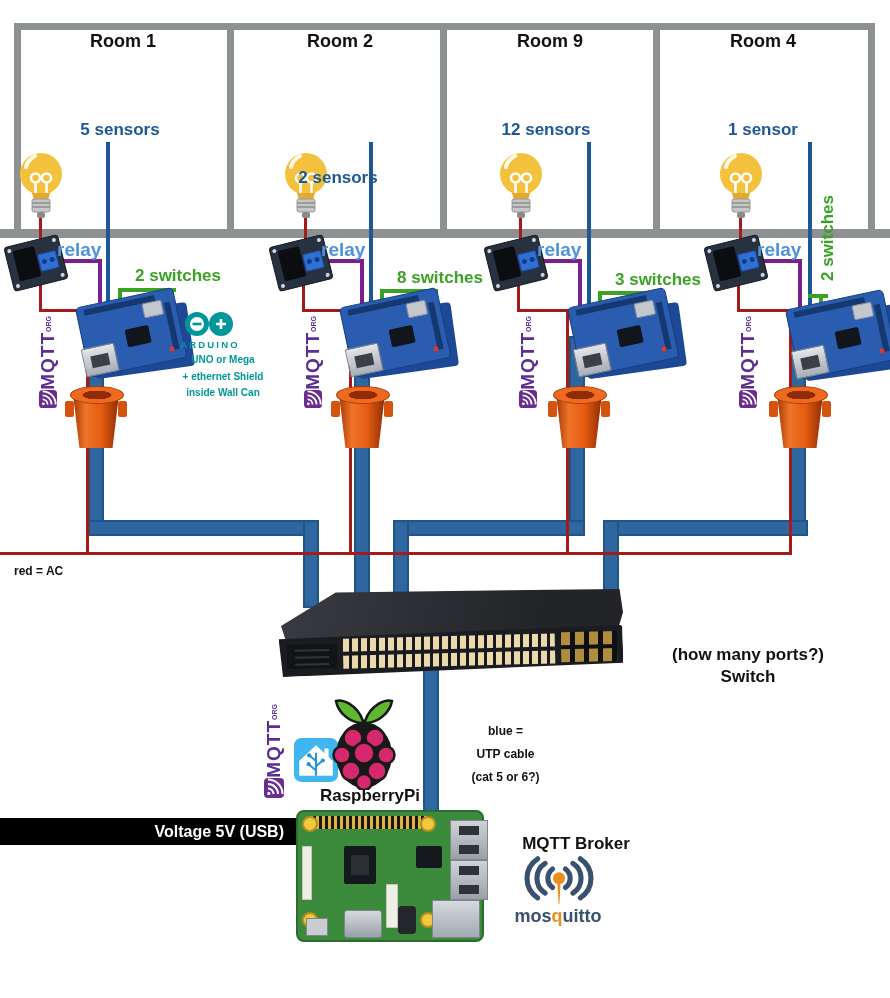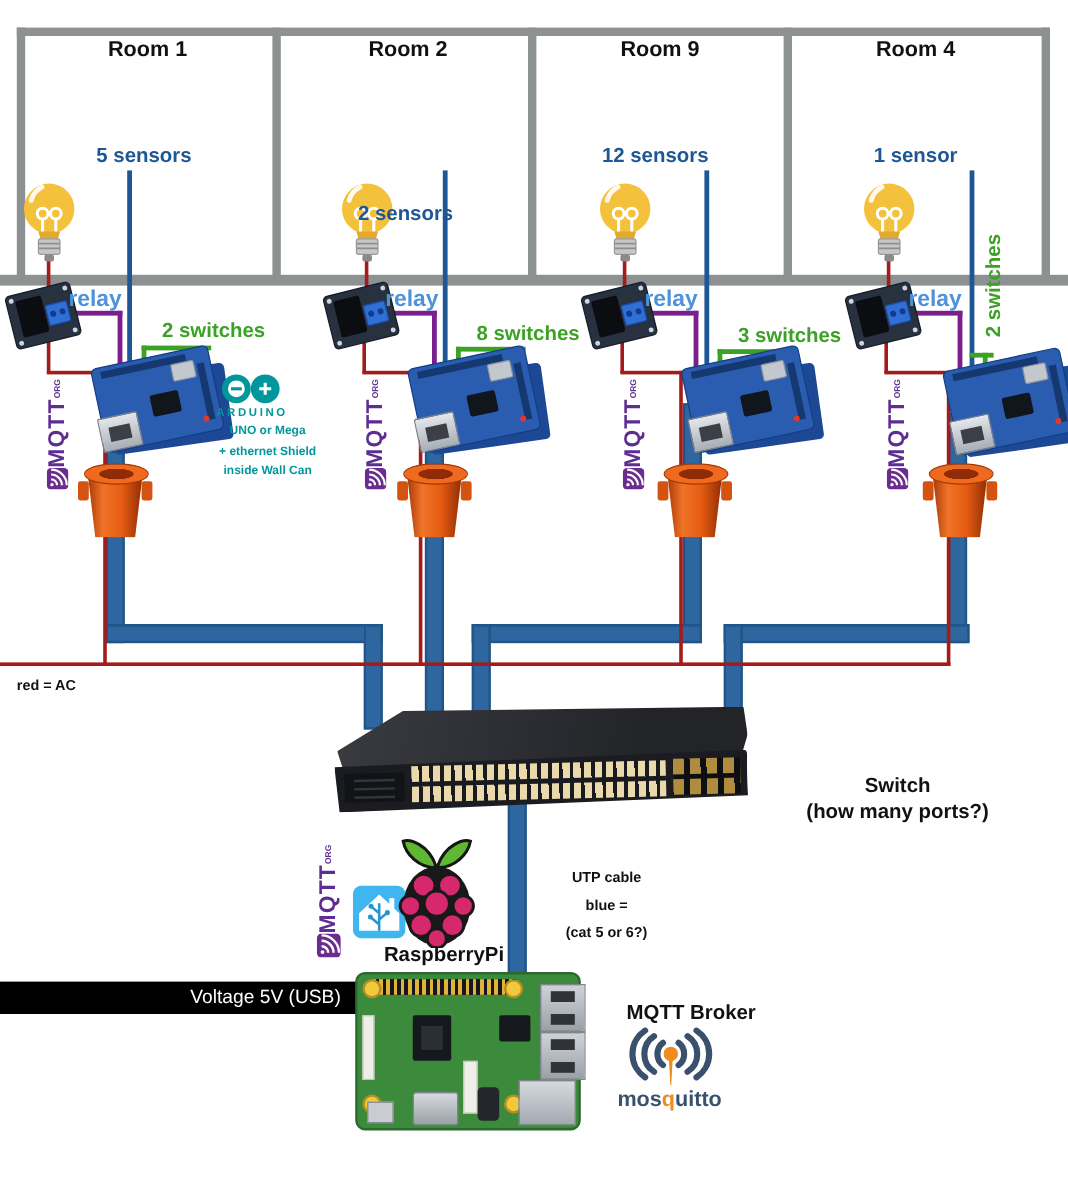--- a/index.html
+++ b/index.html
@@ -101,21 +101,21 @@
   .pi-usb::before{top:5px;} .pi-usb::after{bottom:5px;}
   .pi-eth{position:absolute;left:134px;top:88px;width:46px;height:36px;
           background:linear-gradient(#d6dade,#a3a9b1);border:1px solid #80868e;}
   .pi-hdmi{position:absolute;left:46px;top:98px;width:36px;height:26px;
            background:linear-gradient(#d6dade,#9aa0a8);border:1px solid #80868e;border-radius:3px;}
   .pi-musb{position:absolute;left:8px;top:106px;width:20px;height:16px;background:#c9cdd2;border:1px solid #80868e;}
   .pi-jack{position:absolute;left:100px;top:94px;width:18px;height:28px;background:#23262b;border-radius:4px;}
   .pi-rib1{position:absolute;left:4px;top:34px;width:8px;height:52px;background:#efefe8;border:1px solid #c5c5ba;}
   .pi-rib2{position:absolute;left:88px;top:72px;width:10px;height:42px;background:#efefe8;border:1px solid #c5c5ba;}
   .voltage-bar{position:absolute;left:0;top:818px;width:302px;height:27px;background:#000;z-index:6;
-               color:#fff;font-size:16px;font-weight:normal;display:flex;align-items:center;
+               color:#fff;font-size:16px;font-weight:bold;display:flex;align-items:center;
                justify-content:flex-end;padding-right:18px;box-sizing:border-box;}
 </style>
 </head>
 <body>
 
 <div id="canvas">
 
   <div class="wall" style="left:14px;top:23px;width:861px;height:7px;"></div>
   <div class="wall" style="left:14px;top:23px;width:7px;height:213px;"></div>
   <div class="wall" style="left:868px;top:23px;width:7px;height:213px;"></div>
@@ -388,40 +388,40 @@
   <div class="label relay-lb" style="left:757px;top:239px;">relay</div>
 
   <div class="label switches" style="left:118px;top:266px;">2 switches</div>
   <div class="label switches" style="left:380px;top:268px;">8 switches</div>
   <div class="label switches" style="left:598px;top:270px;">3 switches</div>
   <div class="label switches vertical-switches" style="left:768px;top:228px;height:20px;">2 switches</div>
 
   <div class="label legend" style="left:14px;top:564px;">red = AC</div>
 
   <div class="label legend utp-legend" style="left:428px;top:720px;">
+    <div>blue =</div>
     <div>UTP cable</div>
-    <div>blue =</div>
     <div>(cat 5 or 6?)</div>
   </div>
 
   <div class="device netswitch" style="left:277px;top:589px;">
     <div class="sw-top"></div>
     <div class="sw-front">
       <div class="sw-side">
           <i></i>
           <i></i>
           <i></i>
         </div>
       <div class="sw-ports"></div>
       <div class="sw-sfp"></div>
     </div>
   </div>
   <div class="label switch-lb" style="left:628px;top:644px;">
+    <div>(how many ports?)</div>
     <div>Switch</div>
-    <div>(how many ports?)</div>
   </div>
 
   <div class="device mqtt" style="left:262px;top:704px;">
     <span class="org">ORG</span>
     <span class="txt">MQTT</span>
     <svg width="20" height="20" viewBox="0 0 20 20">
         <rect width="20" height="20" rx="4" fill="#6a2d8f"></rect>
         <circle cx="4.8" cy="15.4" r="1.6" fill="#fff"></circle>
         <path d="M4,10.5 A5.5,5.5 0 0 1 9.5,16 M4,6 A10,10 0 0 1 14,16 M4,1.5 A14.5,14.5 0 0 1 18.5,16" stroke="#fff" stroke-width="2" fill="none"></path>
       </svg>

